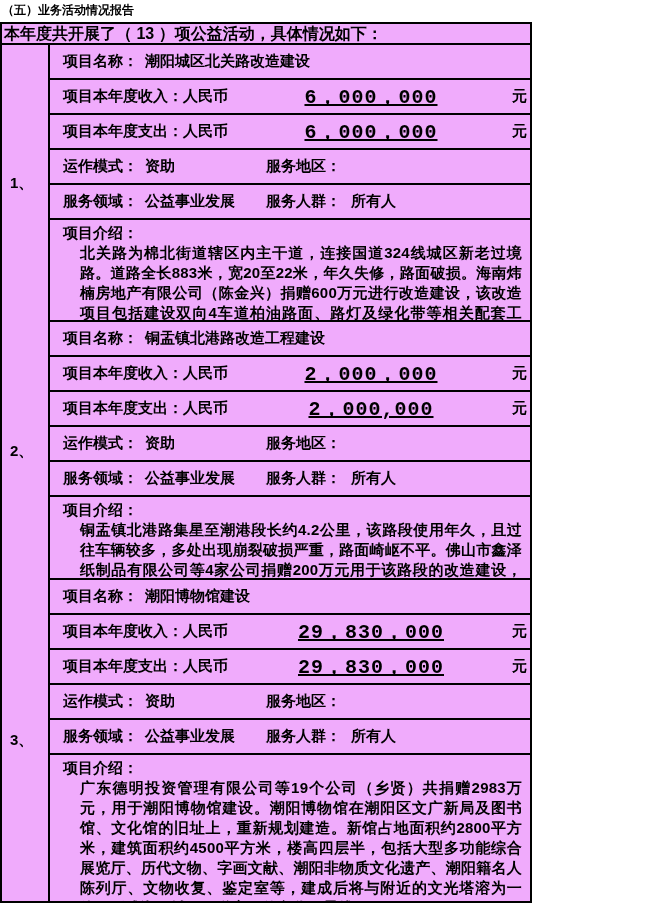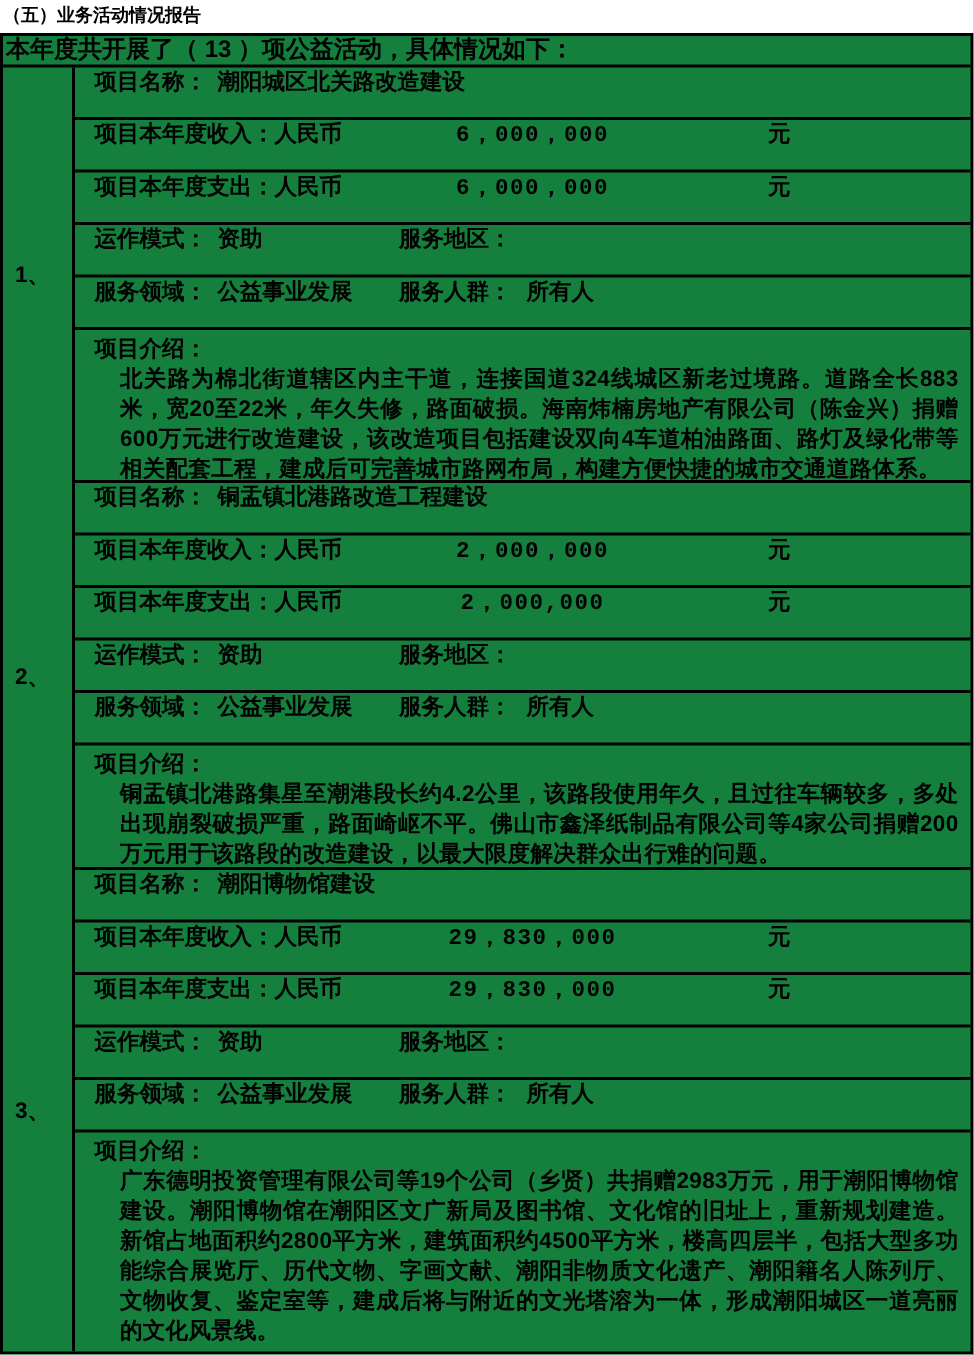--- a/index.html
+++ b/index.html
@@ -7,46 +7,46 @@
     width:649px;height:903px;overflow:hidden;
     font-family:"Liberation Sans","DejaVu Sans",sans-serif;
     font-weight:700;color:#000;
     -webkit-font-smoothing:none;
   }
   .section-title{
     height:22px;line-height:20px;font-size:12px;padding-left:2px;
     white-space:nowrap;
   }
   .report-table{
-    width:649px;height:881px;border:2px solid #000;box-sizing:border-box;
-    display:flex;flex-direction:column;overflow:hidden;background:#15803d;
+    width:532px;height:881px;border:2px solid #000;box-sizing:border-box;
+    display:flex;flex-direction:column;overflow:hidden;background:#f0abfc;
   }
   .summary-row{
     height:23px;box-sizing:border-box;border-bottom:2px solid #000;
     font-size:16px;line-height:20px;padding-left:2px;white-space:nowrap;
     overflow:hidden;
   }
   .project{display:flex;flex-direction:row;}
   .num-cell{
     flex:0 0 48px;border-right:2px solid #000;box-sizing:border-box;
     display:flex;align-items:center;justify-content:flex-start;
     font-size:15px;padding-left:8px;
   }
   .rows{flex:1;display:flex;flex-direction:column;min-width:0;}
   .row{
     height:35px;box-sizing:border-box;border-bottom:2px solid #000;
-    display:flex;align-items:flex-start;position:relative;
+    display:flex;align-items:center;position:relative;
     padding-left:13px;font-size:15px;white-space:nowrap;overflow:hidden;
   }
   .row .lbl{margin-right:7px;}
   .row .val{}
   .num-val{
-    position:absolute;left:200px;width:210px;text-align:center;
+    position:absolute;left:216px;width:210px;text-align:center;
     font-family:"Liberation Mono","DejaVu Sans Mono",monospace;
-    font-size:15px;letter-spacing:1px;
+    font-size:20px;letter-spacing:1px;text-decoration:underline;
   }
   .yuan{position:absolute;left:462px;}
   .half2{position:absolute;left:216px;display:flex;align-items:center;}
   .half2 .lbl{margin-right:10px;}
   .intro-row{
     box-sizing:border-box;border-bottom:2px solid #000;
     padding:3px 8px 0 13px;font-size:15px;line-height:20px;
     overflow:hidden;
   }
   .intro-row.last{border-bottom:none;}

